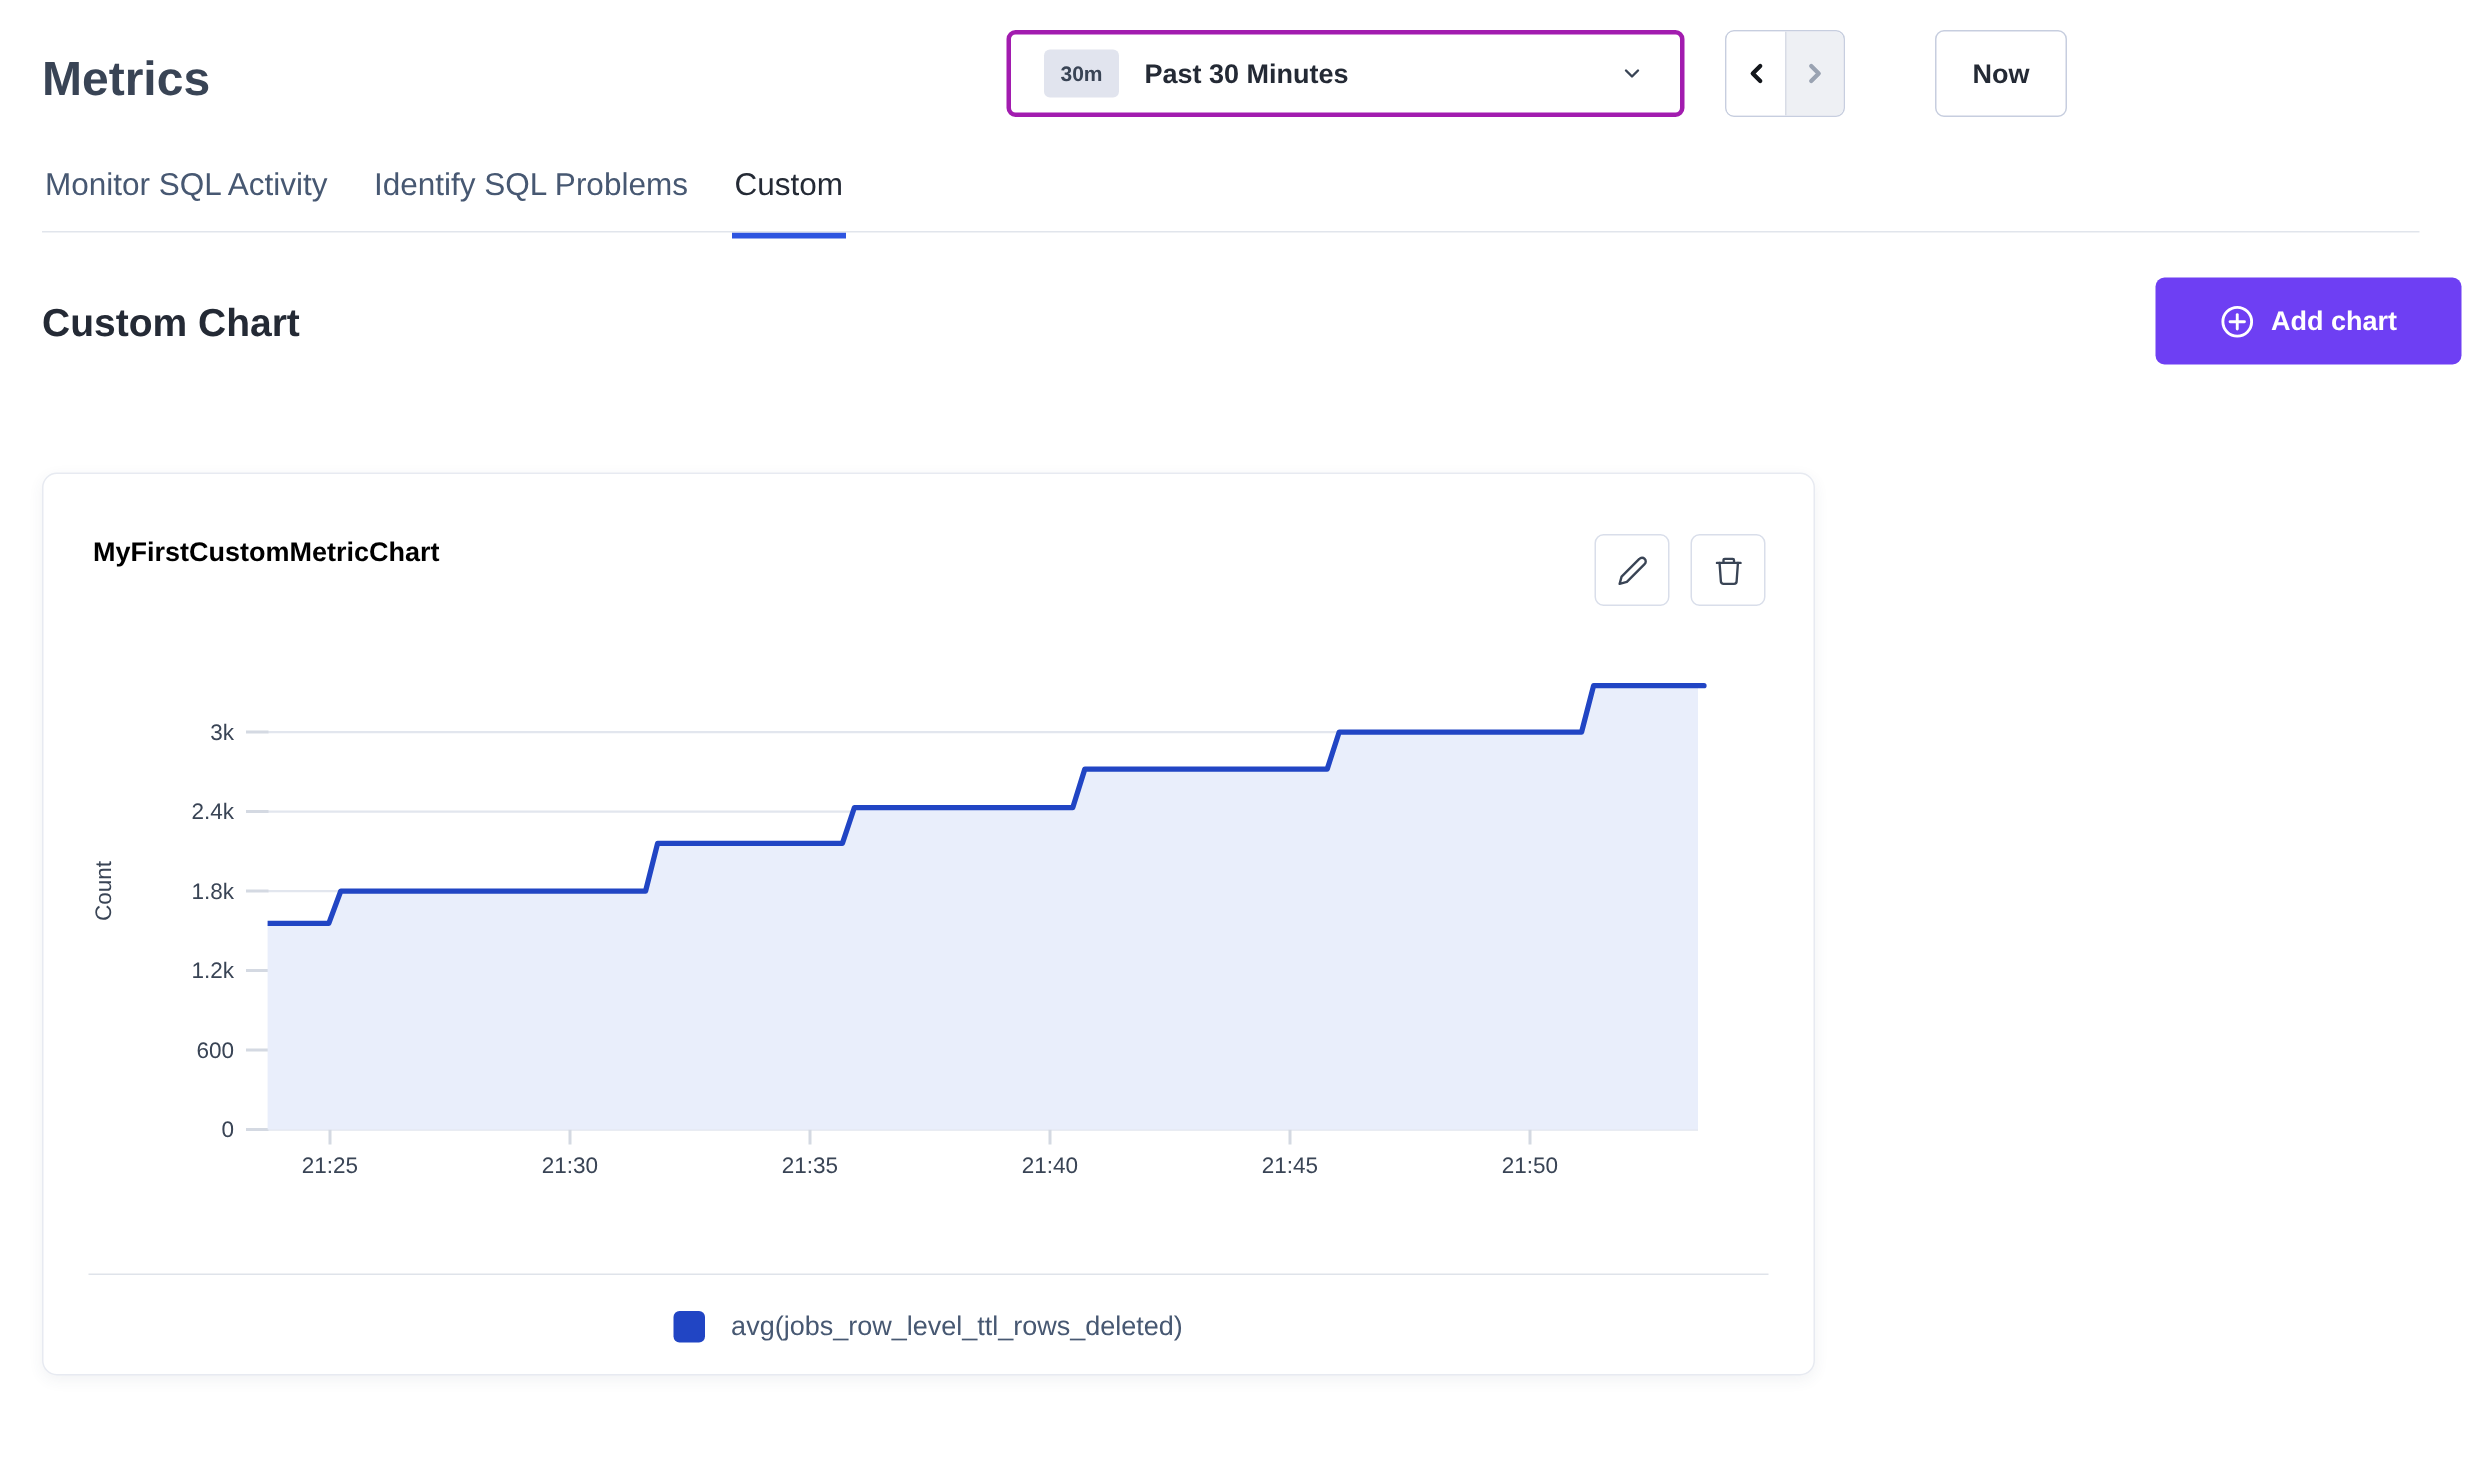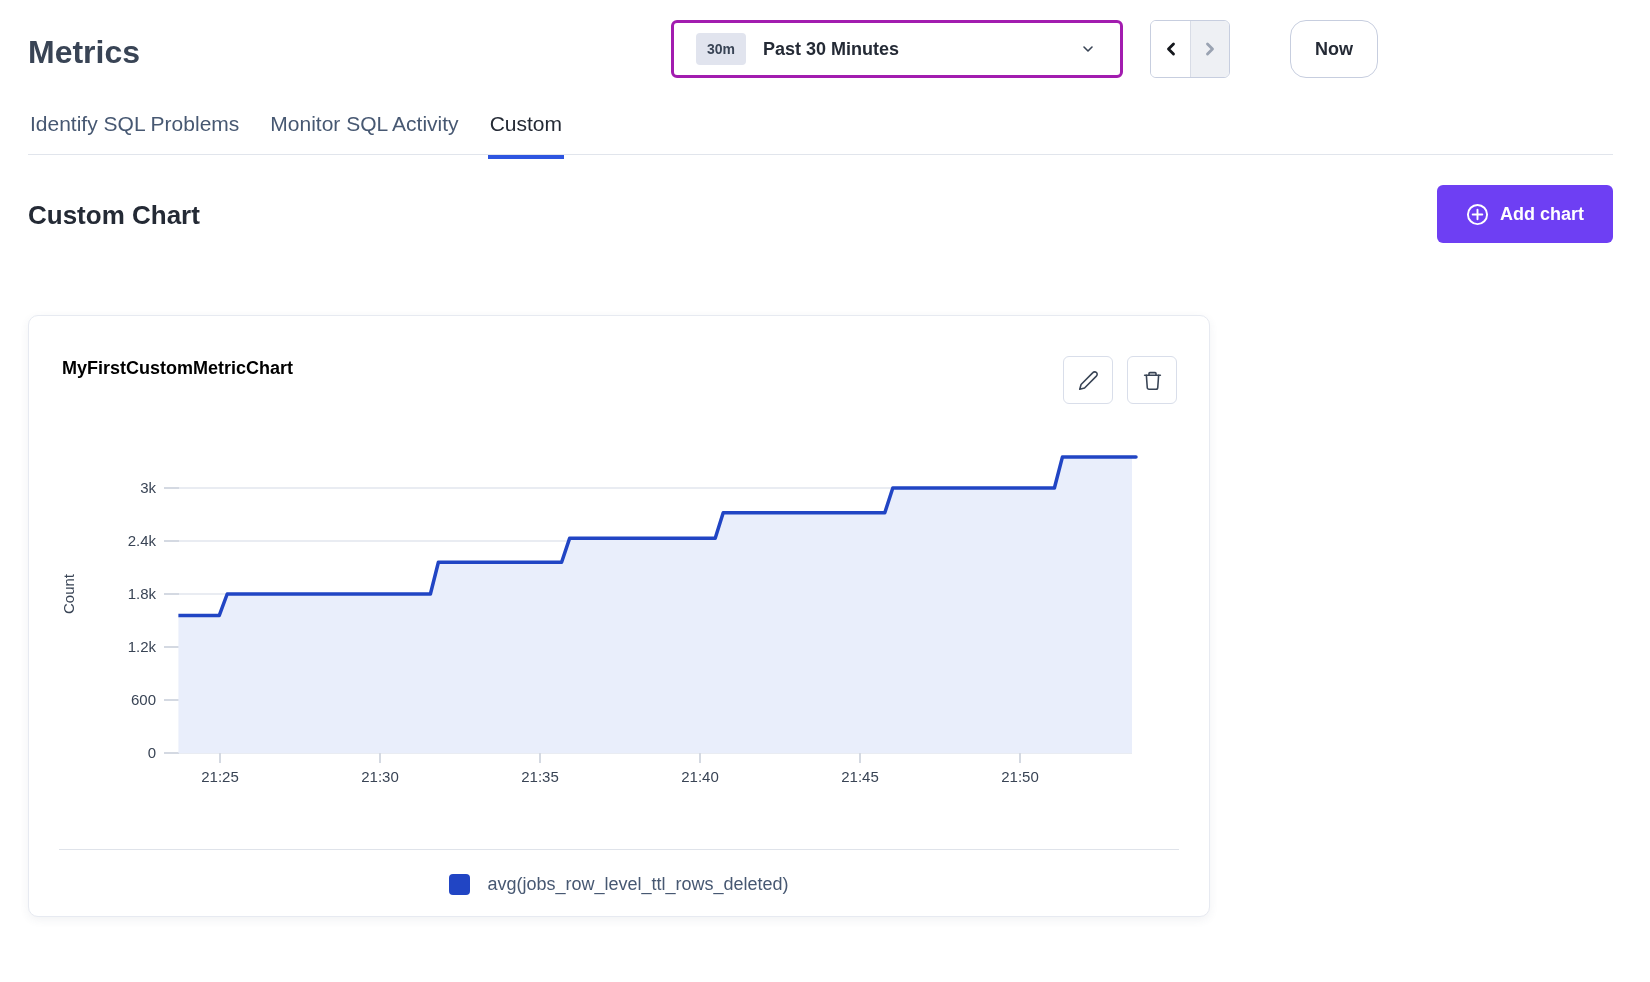--- a/index.html
+++ b/index.html
@@ -18,35 +18,35 @@
   .time-label { margin-left:17px; font-size:18px; font-weight:600; color:#242a35; }
   .time-select .chev { margin-left:auto; display:flex; }
 
   .range-arrows { position:absolute; left:1150px; top:20px; width:80px; height:58px;
     border:1px solid #c7cedf; border-radius:6px; background:#fff; display:flex; overflow:hidden; }
   .arrow-btn { width:50%; height:100%; display:flex; align-items:center; justify-content:center;
     background:#fff; border:none; cursor:pointer; }
   .arrow-btn.disabled { background:#eef0f4; border-left:1px solid #d8dce6; cursor:default; }
 
   .now-btn { position:absolute; left:1290px; top:20px; width:88px; height:58px;
-    border:1px solid #c7cedf; border-radius:16px; background:#fff; font-size:18px; font-weight:600;
+    border:1px solid #c7cedf; border-radius:6px; background:#fff; font-size:18px; font-weight:600;
     color:#242a35; cursor:pointer; font-family:"Liberation Sans", sans-serif; }
 
   
   .tabs { position:absolute; left:28px; top:112px; display:flex; gap:27px; }
   .tab { font-size:21px; color:#475872; padding:0 2px 19px 2px; cursor:pointer; white-space:nowrap; }
   .tab.active { color:#242a35; font-weight:500; border-bottom:4px solid #2e55e0; }
   .tabs-rule { position:absolute; left:28px; top:154px; width:1585px; height:1px; background:#e1e5ec; }
 
   
   .section-title { position:absolute; left:28px; top:200px; font-size:26px; font-weight:700; color:#242a35; }
   .section-sub { position:absolute; left:28px; top:255px; font-size:18px; color:#475872; }
   .learn-more { color:#2458e8; font-weight:600; margin-left:7px; text-decoration:none; cursor:pointer; }
 
-  .add-chart-btn { position:absolute; left:1437px; top:185px; width:176px; height:58px;
+  .add-chart-btn { position:absolute; left:1437px; top:185px; width:204px; height:58px;
     background:#6e3ff3; border:none; border-radius:6px; color:#fff; font-size:18px; font-weight:600;
     display:flex; align-items:center; justify-content:center; gap:11px; cursor:pointer;
     font-family:"Liberation Sans", sans-serif; }
 
   
   .card { position:absolute; left:28px; top:315px; width:1182px; height:602px; background:#fff;
     border:1px solid #e7eaf1; border-radius:10px; box-shadow:0 3px 10px rgba(60,70,100,0.07); }
   .card-title { position:absolute; left:33px; top:42px; font-size:18px; font-weight:700; color:#000000; }
   .icon-btn { position:absolute; top:40px; width:50px; height:48px; background:#fff;
     border:1px solid #d9deea; border-radius:6px; display:flex; align-items:center; justify-content:center;
@@ -96,22 +96,22 @@
         <svg class="icon" width="20" height="20" viewBox="0 0 24 24" fill="none" stroke="#9aa3b2" stroke-width="3.4" stroke-linecap="round" stroke-linejoin="round">
             <polyline points="9 18 15 12 9 6"></polyline>
           </svg>
       </span>
     </button>
   </div>
 
   <button class="now-btn">Now</button>
 
   <div class="tabs">
+    <div class="tab">Monitor SQL Activity</div>
     <div class="tab">Identify SQL Problems</div>
-    <div class="tab">Monitor SQL Activity</div>
     <div class="tab active">Custom</div>
   </div>
   <div class="tabs-rule"></div>
 
   <div class="section-title">Custom Chart</div>
 
   <button class="add-chart-btn">
     <span>
       <svg class="icon" width="23" height="23" viewBox="0 0 24 24" fill="none" stroke="#ffffff" stroke-width="2" stroke-linecap="round">
           <circle cx="12" cy="12" r="10"></circle>

